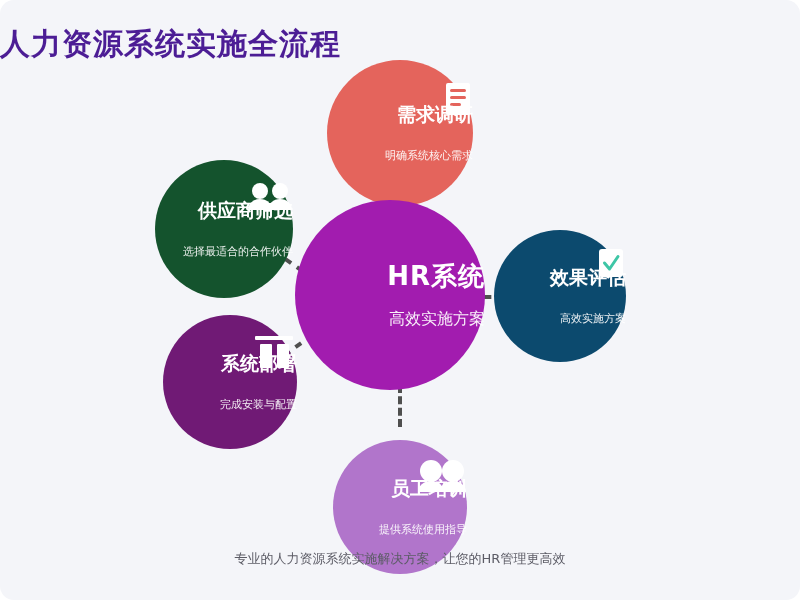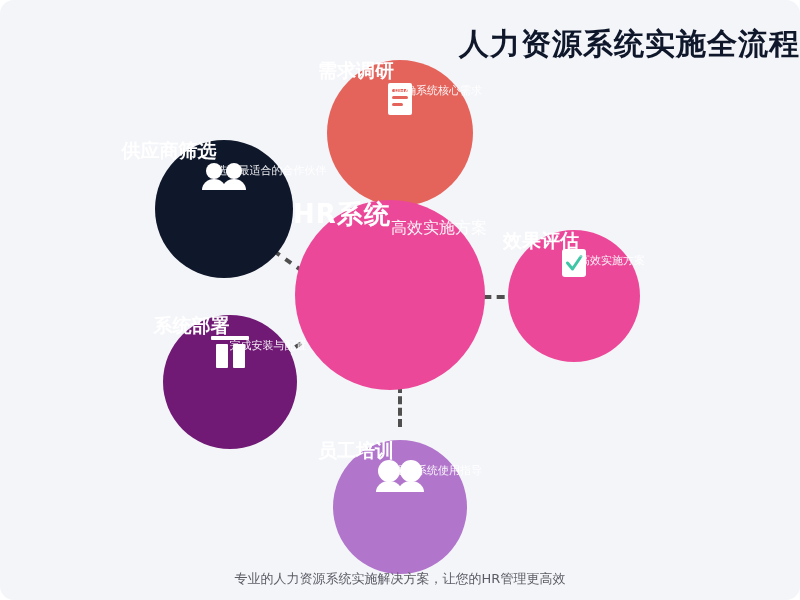--- a/index.html
+++ b/index.html
@@ -22,49 +22,49 @@
     border-radius: 14px;
     overflow: hidden;
   }
 
   
   #page-title {
     position: absolute;
     top: 24px;
     left: 0;
     width: 800px;
-    text-align: right;
+    text-align: left;
     font-size: 30px;
     font-weight: bold;
-    color: #0f172a;
+    color: #4c1d95;
     letter-spacing: 1px;
     z-index: 40;
     white-space: nowrap;
   }
 
   
   #footer-note {
     position: absolute;
-    bottom: 12px;
+    bottom: 32px;
     left: 0;
     width: 800px;
     text-align: center;
     font-size: 13px;
     color: #5c5c66;
     z-index: 40;
     white-space: nowrap;
   }
 
   
   .node {
     position: absolute;
     border-radius: 50%;
     display: flex;
-    flex-direction: row;
-    align-items: flex-start;
+    flex-direction: column;
+    align-items: flex-end;
     justify-content: center;
     text-align: center;
     color: #ffffff;
     box-sizing: border-box;
   }
 
   .node .node-title {
     font-size: 19px;
     font-weight: bold;
     line-height: 1.1;
@@ -88,21 +88,21 @@
     z-index: 2;
     display: block;
   }
 
   
   #node-center {
     left: 295px;
     top: 200px;
     width: 190px;
     height: 190px;
-    background: #ec4899;
+    background: #a21caf;
     z-index: 20;
   }
   #node-center .node-title {
     font-size: 26px;
     letter-spacing: 1px;
   }
   #node-center .node-desc {
     font-size: 16px;
     margin-top: 18px;
   }
@@ -114,24 +114,24 @@
     width: 146px;
     height: 146px;
     background: #e4645c;
     z-index: 10;
   }
   #node-research .node-icon { top: 22px; }
 
   
   #node-vendor {
     left: 155px;
-    top: 140px;
+    top: 160px;
     width: 138px;
     height: 138px;
-    background: #0f172a;
+    background: #14532d;
     z-index: 10;
   }
   #node-vendor .node-icon { top: 22px; }
 
   
   #node-deploy {
     left: 163px;
     top: 315px;
     width: 134px;
     height: 134px;
@@ -146,25 +146,25 @@
     top: 440px;
     width: 134px;
     height: 134px;
     background: #b175cb;
     z-index: 10;
   }
   #node-training .node-icon { top: 20px; }
 
   
   #node-evaluate {
-    left: 508px;
+    left: 494px;
     top: 230px;
     width: 132px;
     height: 132px;
-    background: #ec4899;
+    background: #0c4a6e;
     z-index: 10;
   }
   #node-evaluate .node-icon { top: 18px; }
 
   
   .connector {
     position: absolute;
     z-index: 5;
   }
   .connector-v {

